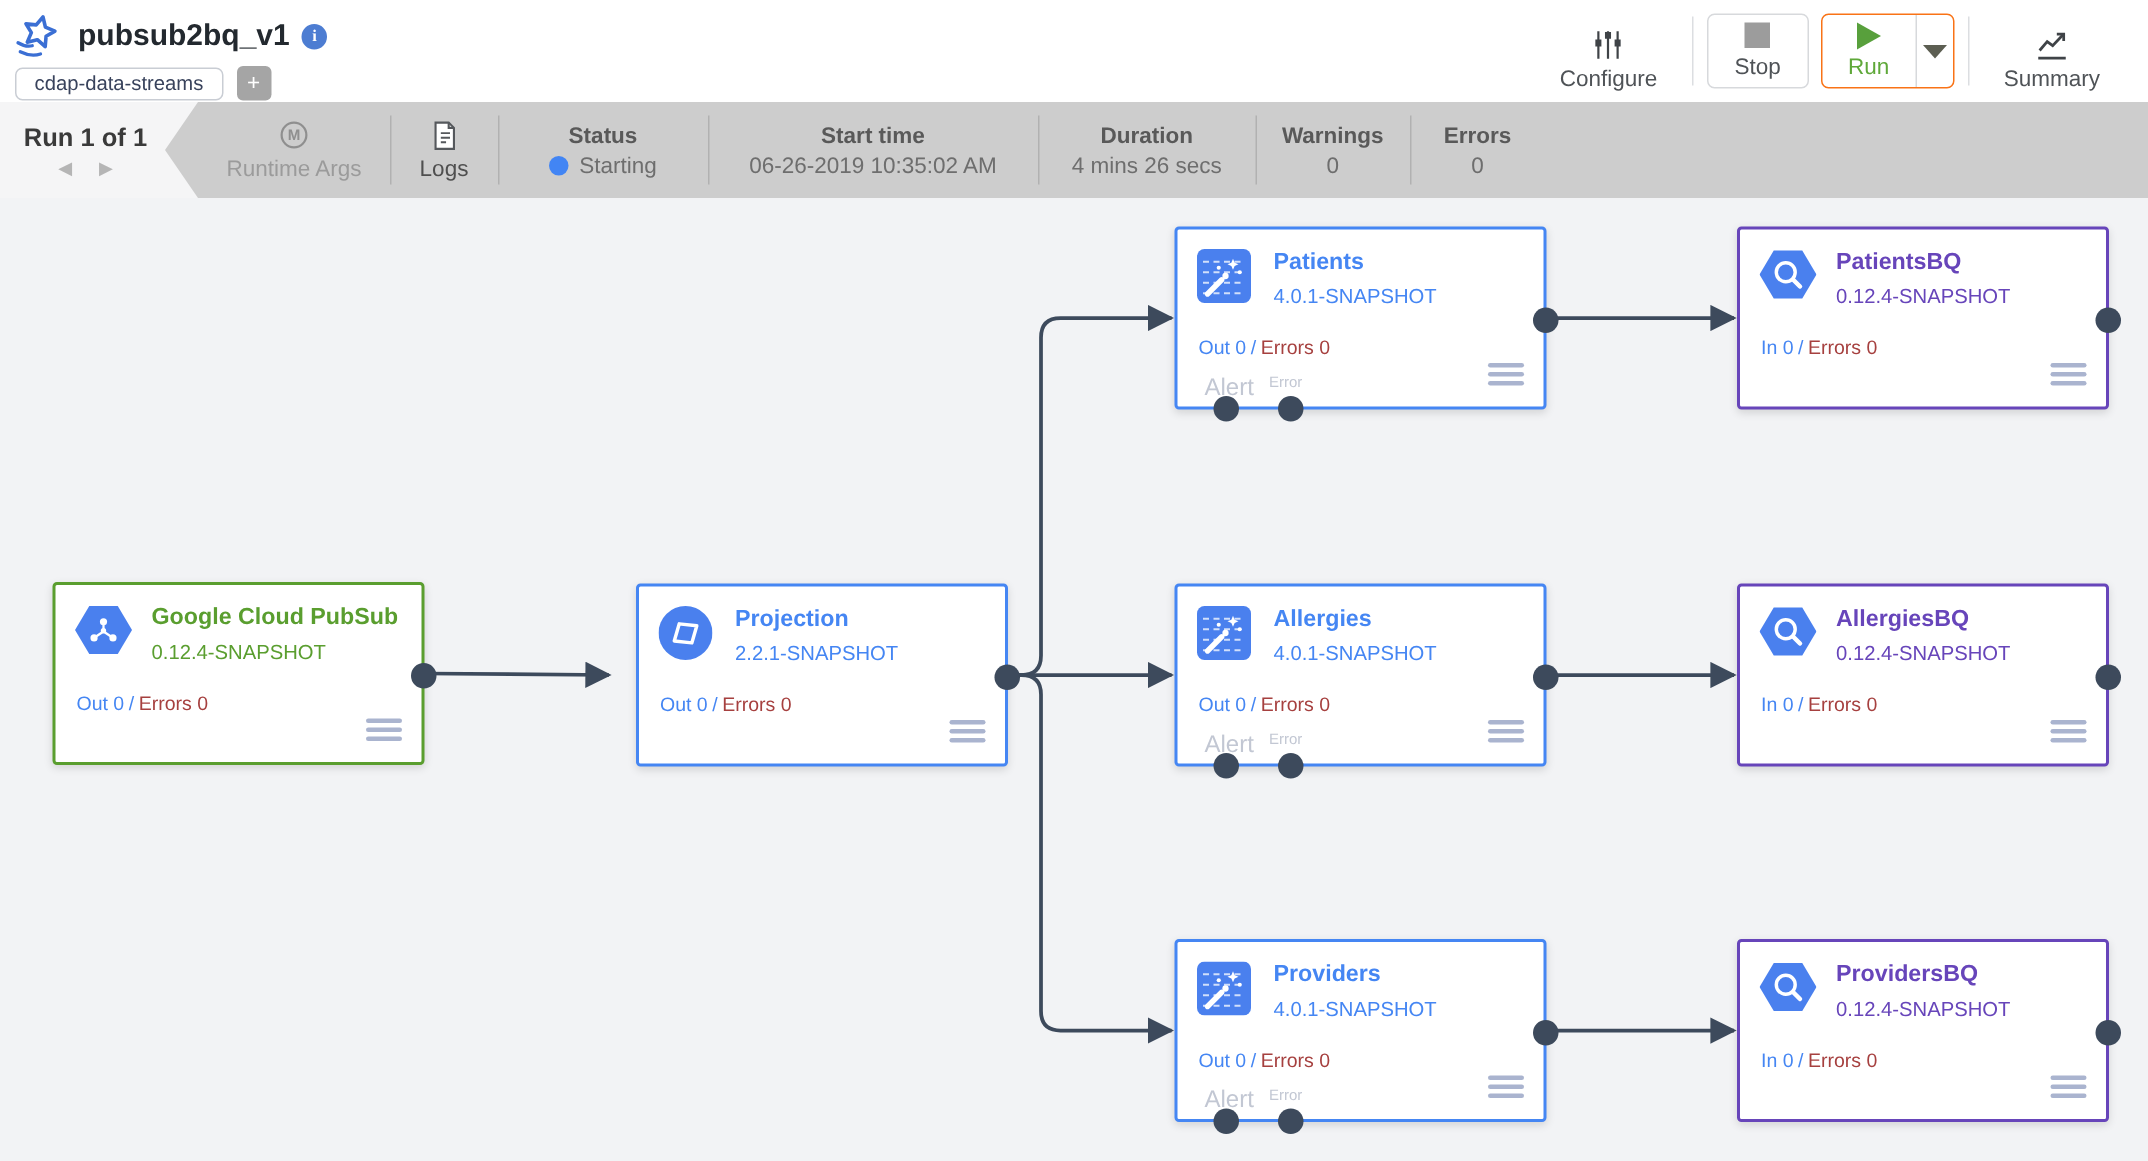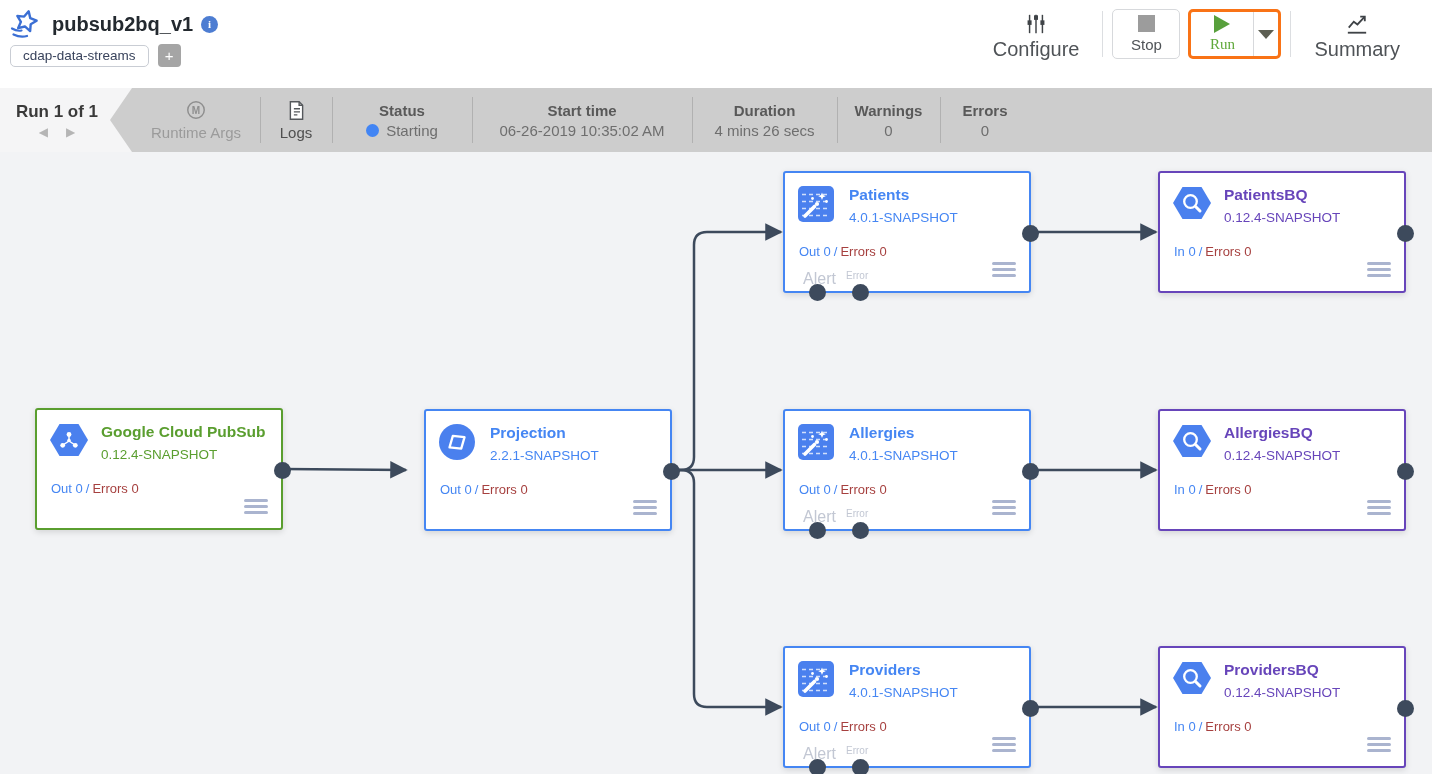--- a/index.html
+++ b/index.html
@@ -4,42 +4,42 @@
 <style>
   * { box-sizing: border-box; }
   html,body { margin:0; padding:0; }
   body {
     width:1432px; height:774px; overflow:hidden;
     font-family:"Liberation Sans", sans-serif;
     background:#ffffff;
   }
 
   
-  .app-header { height:88px; background:#fff; display:flex; justify-content:space-between; }
+  .app-header { height:68px; background:#fff; display:flex; justify-content:space-between; }
   .header-left { padding:9px 0 0 10px; }
   .title-row { display:flex; align-items:center; gap:8px; }
   .app-title { font-size:20px; font-weight:700; color:#23292f; margin:0; line-height:24px; }
   .info-badge { width:17px; height:17px; border-radius:50%; background:#4d7dd2; color:#fff;
     font-size:11px; font-weight:700; display:flex; align-items:center; justify-content:center;
     font-family:"Liberation Serif", serif; cursor:pointer; }
   .tag-row { display:flex; align-items:center; gap:9px; margin-top:5px; }
   .tag-pill { border:1px solid #c9cdd4; border-radius:5px; padding:2px 12px 3px;
     font-size:13.5px; color:#39435c; background:#fff; }
   .add-tag-btn { width:23px; height:23px; border-radius:4px; background:#a5a5a5; color:#fff;
     font-size:15px; line-height:1; display:flex; align-items:center; justify-content:center; cursor:pointer; }
 
   .header-actions { display:flex; align-items:center; height:68px; padding-right:18px; }
   .action-plain { display:flex; flex-direction:column; align-items:center; justify-content:flex-end;
-    gap:3px; color:#4f5357; font-size:20px; padding:0 14px; height:54px; cursor:pointer; }
+    gap:3px; color:#4f5357; font-size:15px; padding:0 14px; height:54px; cursor:pointer; }
   .v-divider { width:1px; height:46px; background:#dcdee1; margin:0 9px; }
   .btn-box { border:1px solid #d7d9dc; border-radius:5px; background:#fff; display:flex;
     flex-direction:column; align-items:center; justify-content:center; gap:4px;
     width:68px; height:50px; font-size:15px; color:#4f5357; cursor:pointer; }
   .stop-square { width:17px; height:17px; background:#9c9c9c; }
-  .run-split { display:flex; border:3px solid #f97316; border-radius:5px; background:#fff; height:50px; margin-left:8px;font-family:Liberation Serif, serif; }
+  .run-split { display:flex; border:1px solid #f97316; border-radius:5px; background:#fff; height:50px; margin-left:8px; }
   .run-main { width:62px; display:flex; flex-direction:column; align-items:center; justify-content:center;
     gap:3px; font-size:15px; color:#5fa839; cursor:pointer; }
   .play-triangle { width:0; height:0; border-left:16px solid #58a03c; border-top:9px solid transparent; border-bottom:9px solid transparent; }
   .caret-cell { width:25px; border-left:1px solid #d7d9dc; display:flex; align-items:center; justify-content:center; cursor:pointer; }
   .caret-down { width:0; height:0; border-top:9px solid #5c5e52; border-left:8px solid transparent; border-right:8px solid transparent; }
 
   
   .status-bar { position:relative; height:64px; background:#cdcdcd; display:flex; }
   .run-nav { width:132px; height:64px; background:#f5f5f6;
     clip-path:polygon(0 0, 132px 0, 110px 50%, 132px 100%, 0 100%);

